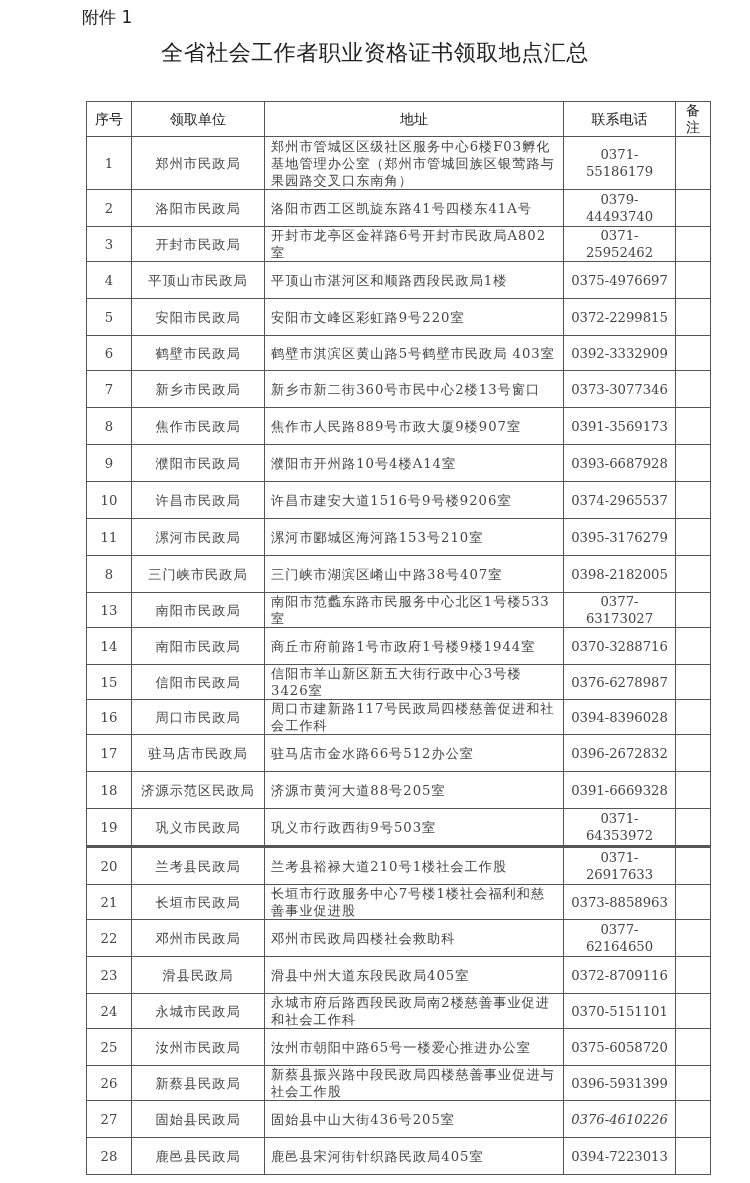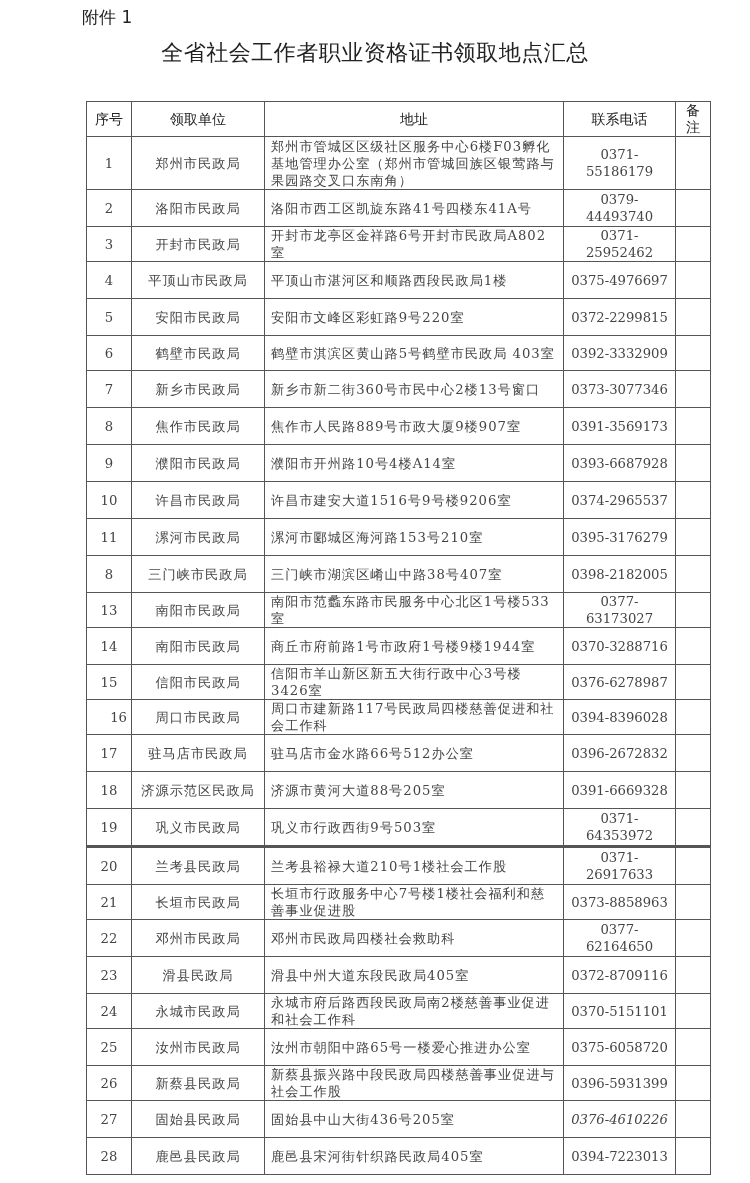--- a/index.html
+++ b/index.html
@@ -144,21 +144,21 @@
         <td class="note" style="height: 36px;"></td>
       </tr>
       <tr class="r2">
         <td class="no" style="height: 34px;">15</td>
         <td class="unit" style="height: 34px;">信阳市民政局</td>
         <td class="addr" style="height: 34px;">信阳市羊山新区新五大街行政中心3号楼3426室</td>
         <td class="tel" style="height: 34px;">0376-6278987</td>
         <td class="note" style="height: 34px;"></td>
       </tr>
       <tr class="r2">
-        <td class="no" style="height: 34px; text-align: right;">16</td>
+        <td class="no" style="height: 34px;">16</td>
         <td class="unit" style="height: 34px;">周口市民政局</td>
         <td class="addr" style="height: 34px;">周口市建新路117号民政局四楼慈善促进和社会工作科</td>
         <td class="tel" style="height: 34px;">0394-8396028</td>
         <td class="note" style="height: 34px;"></td>
       </tr>
       <tr class="r1">
         <td class="no" style="height: 36px;">17</td>
         <td class="unit" style="height: 36px;">驻马店市民政局</td>
         <td class="addr" style="height: 36px;">驻马店市金水路66号512办公室</td>
         <td class="tel" style="height: 36px;">0396-2672832</td>

